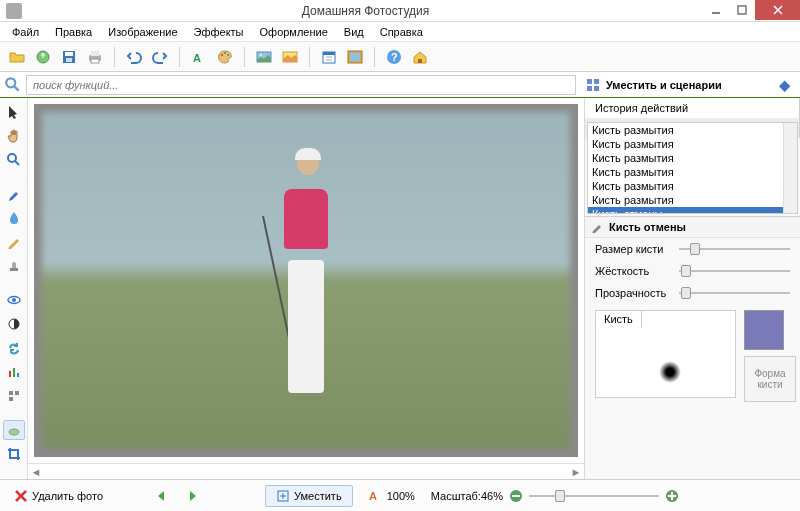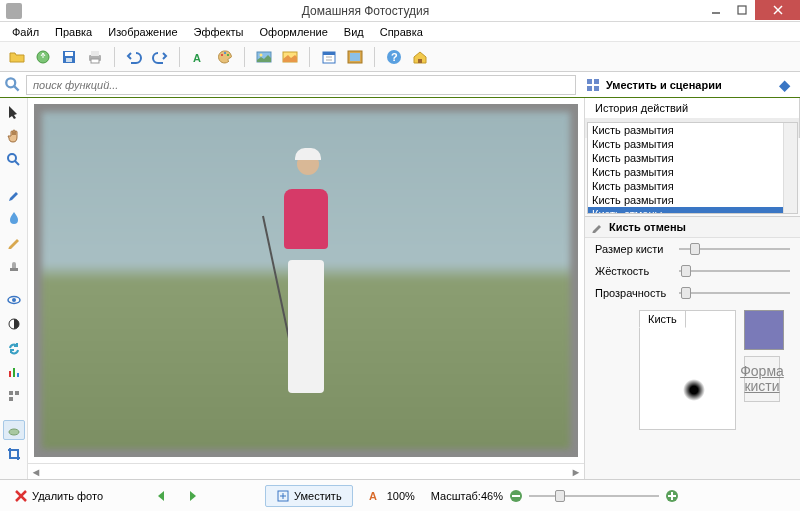--- a/index.html
+++ b/index.html
@@ -46,26 +46,26 @@
   .hist-item { padding: 1px 4px; cursor: default; }
   .hist-item.sel { background: #3a76c4; color: #fff; }
   .hist-scroll { position: absolute; right: 0; top: 0; bottom: 0; width: 14px; background: #f0f0f0; border-left: 1px solid #ddd; }
   .panel-head { height: 22px; display: flex; align-items: center; gap: 6px; padding: 0 6px; border-top: 1px solid #d0d0d0; border-bottom: 1px solid #e0e0e0; background: #f4f4f4; font-weight: bold; }
   .param { display: flex; align-items: center; padding: 4px 10px; gap: 8px; }
   .param-label { width: 76px; }
   .slider { flex: 1; height: 14px; position: relative; }
   .slider-track { position: absolute; top: 6px; left: 0; right: 0; height: 2px; background: #c0c0c0; }
   .slider-thumb { position: absolute; top: 1px; width: 10px; height: 12px; background: #e8e8e8; border: 1px solid #999; border-radius: 2px; }
   .brush-area { margin: 6px 10px; display: flex; gap: 8px; }
-  .brush-preview { flex: 1; height: 120px; border: 1px solid #ccc; background: #fff; position: relative; margin-left: 44px; }
+  .brush-preview { flex: 1; height: 88px; border: 1px solid #ccc; background: #fff; position: relative; }
   .brush-tab { position: absolute; top: -1px; left: -1px; padding: 2px 8px; border: 1px solid #ccc; border-bottom: 1px solid #fff; background: #fff; }
   .brush-dot { position: absolute; top: 58%; left: 45%; width: 22px; height: 22px; border-radius: 50%; background: radial-gradient(circle, #000 25%, rgba(0,0,0,0) 70%); }
   .brush-right { width: 46px; display: flex; flex-direction: column; gap: 6px; }
   .swatch { width: 40px; height: 40px; background: #7a7ab8; border: 1px solid #999; }
-  .shape-btn { width: 36px; height: 46px; border: 1px solid #ccc; background: #f4f4f4; display: flex; align-items: center; justify-content: center; text-align: center; font-size: 14px; color: #888; line-height: 1.1; text-decoration: underline; }
+  .shape-btn { width: 52px; height: 46px; border: 1px solid #ccc; background: #f4f4f4; display: flex; align-items: center; justify-content: center; text-align: center; font-size: 10px; color: #888; line-height: 1.1; }
   .statusbar { height: 32px; border-top: 1px solid #d0d0d0; background: #fcfcfc; display: flex; align-items: center; padding: 0 8px; gap: 10px; }
   .sbtn { display: flex; align-items: center; gap: 4px; padding: 3px 6px; cursor: pointer; border-radius: 2px; }
   .sbtn.framed { border: 1px solid #a6c8e6; background: #eaf3fc; padding: 3px 10px; }
   .sbtn svg { width: 14px; height: 14px; }
   .nav-arrows { display: flex; gap: 4px; margin-left: 30px; }
   .zoombar { flex: 1; display: flex; align-items: center; gap: 0; }
   .zslider { width: 130px; height: 14px; position: relative; }
 </style>
 </head>
 <body>

